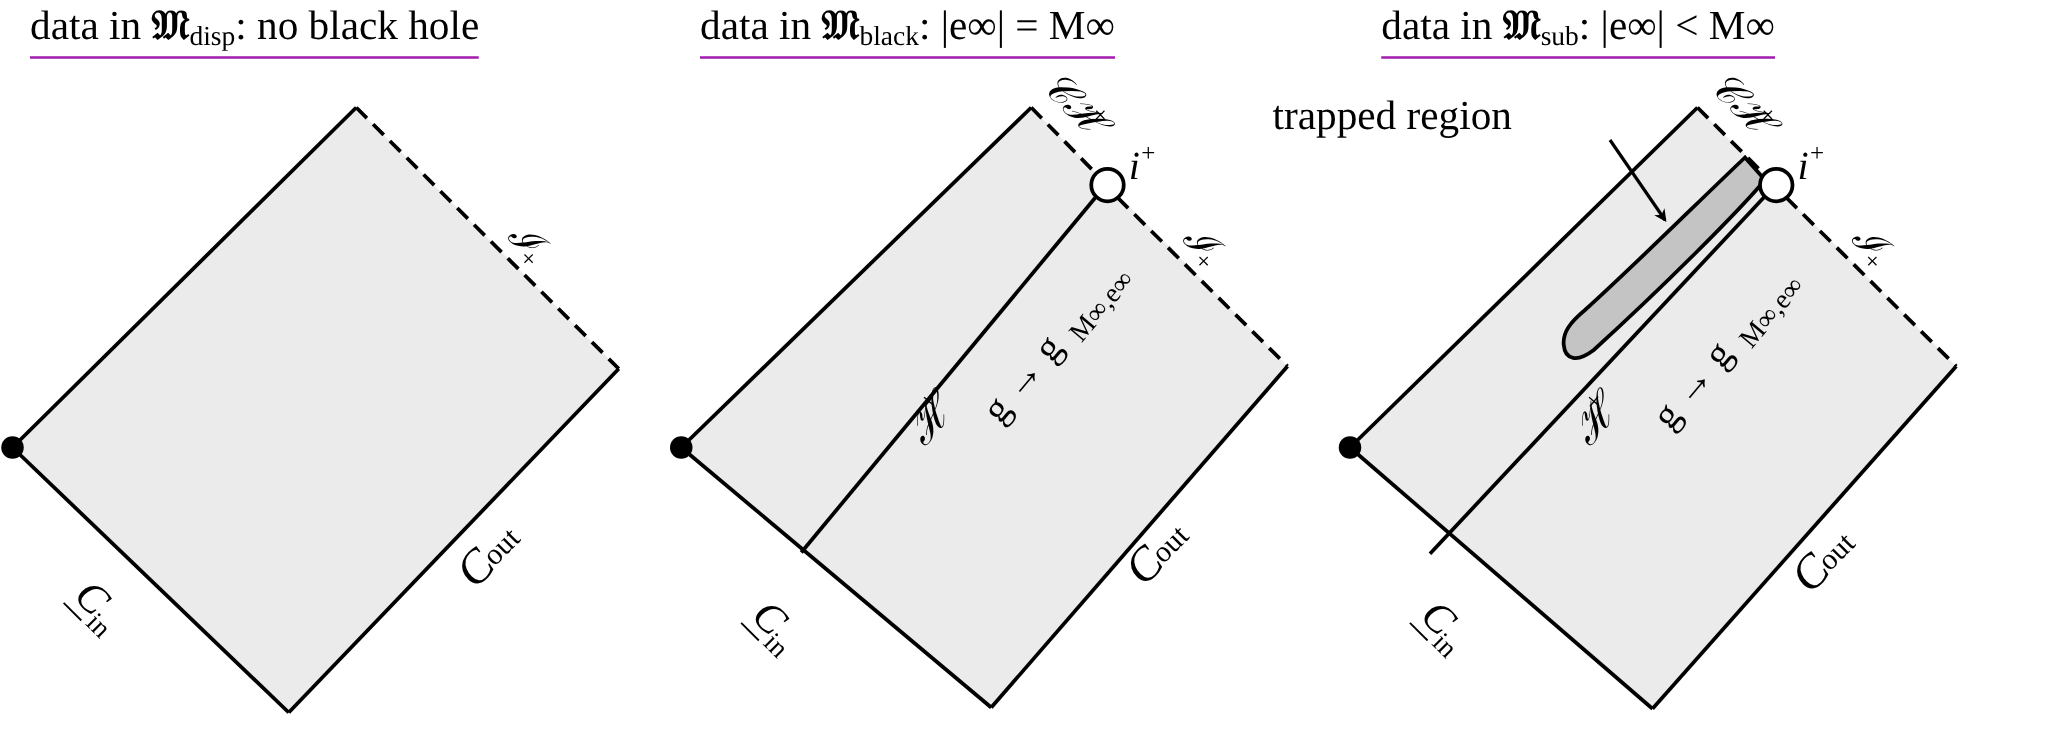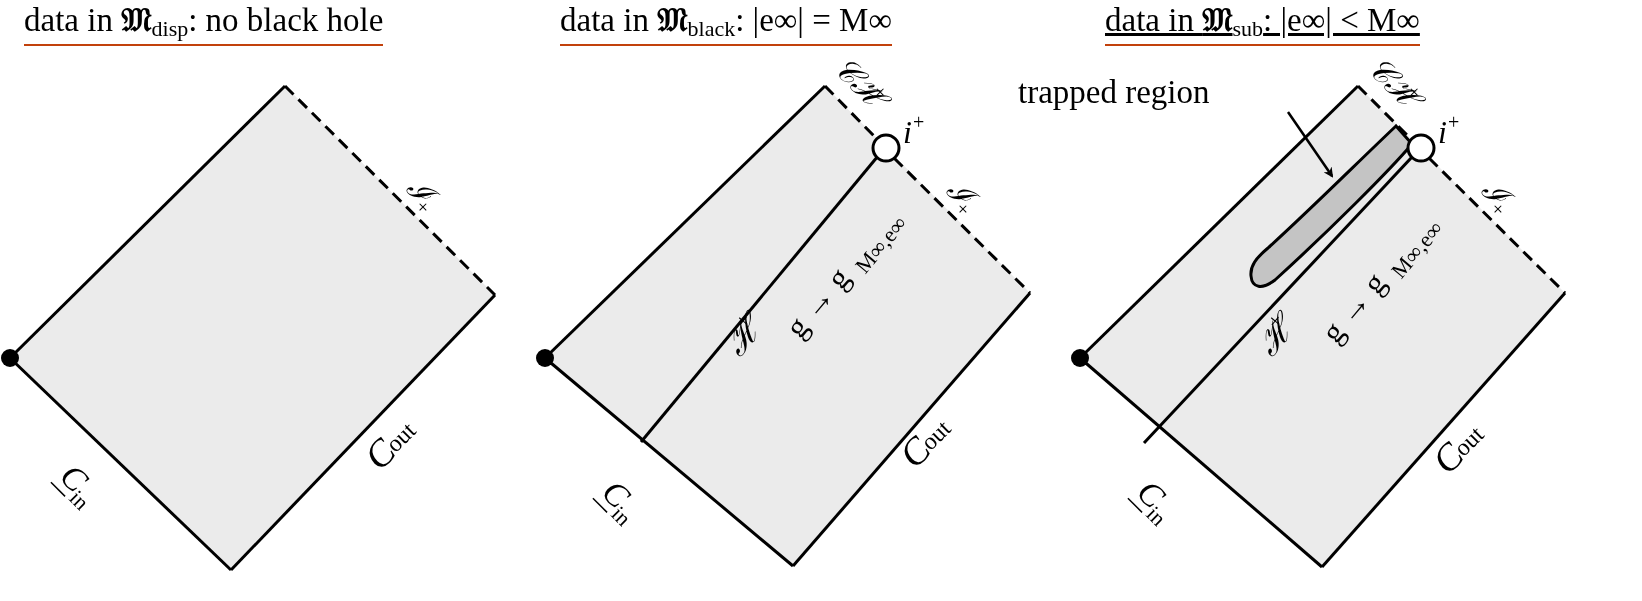--- a/index.html
+++ b/index.html
@@ -1,35 +1,35 @@
 <!DOCTYPE html>
 <html><head>
 <meta charset="utf-8">
 <style>
   html, body { margin: 0; padding: 0; background: #ffffff; }
   body { width: 1642px; height: 601px; position: relative; overflow: hidden;
          font-family: "Liberation Serif", "DejaVu Serif", serif; color: #000; }
   .title { position: absolute; top: 0px; font-size: 33px; white-space: nowrap;
-           border-bottom: 2px solid #c2410c; padding-bottom: 4px; line-height: 40px; }
+           border-bottom: 2px solid #a21caf; padding-bottom: 4px; line-height: 40px; }
   .title sub { font-size: 22px; vertical-align: -5px; line-height: 0; }
   .frak { font-family: "DejaVu Serif", serif; font-weight: bold; }
   svg { position: absolute; left: 0; top: 0; }
   .lbl { font-family: "Liberation Serif", "DejaVu Serif", serif; fill: #000; }
   .lbl-it { font-style: italic; }
 </style>
 </head>
 <body>
 
 <div class="title" style="left:24px;">
   <span>data in </span><span class="frak">𝔐</span><sub>disp</sub><span>: no black hole</span>
 </div>
 <div class="title" style="left:560px;">
   <span>data in </span><span class="frak">𝔐</span><sub>black</sub><span>: |e∞| = M∞</span>
 </div>
-<div class="title" style="left:1105px;text-decoration:underline;">
+<div class="title" style="left:1105px;">
   <span>data in </span><span class="frak">𝔐</span><sub>sub</sub><span>: |e∞| &lt; M∞</span>
 </div>
 
 <svg width="1642" height="601" viewBox="0 0 1642 601">
   <defs>
     <marker id="arrowhead" markerWidth="10" markerHeight="10" refX="8" refY="5" orient="auto" markerUnits="userSpaceOnUse">
       <path d="M0,0 L10,5 L0,10 L3,5 Z" fill="#000"></path>
     </marker>
   </defs>
 

